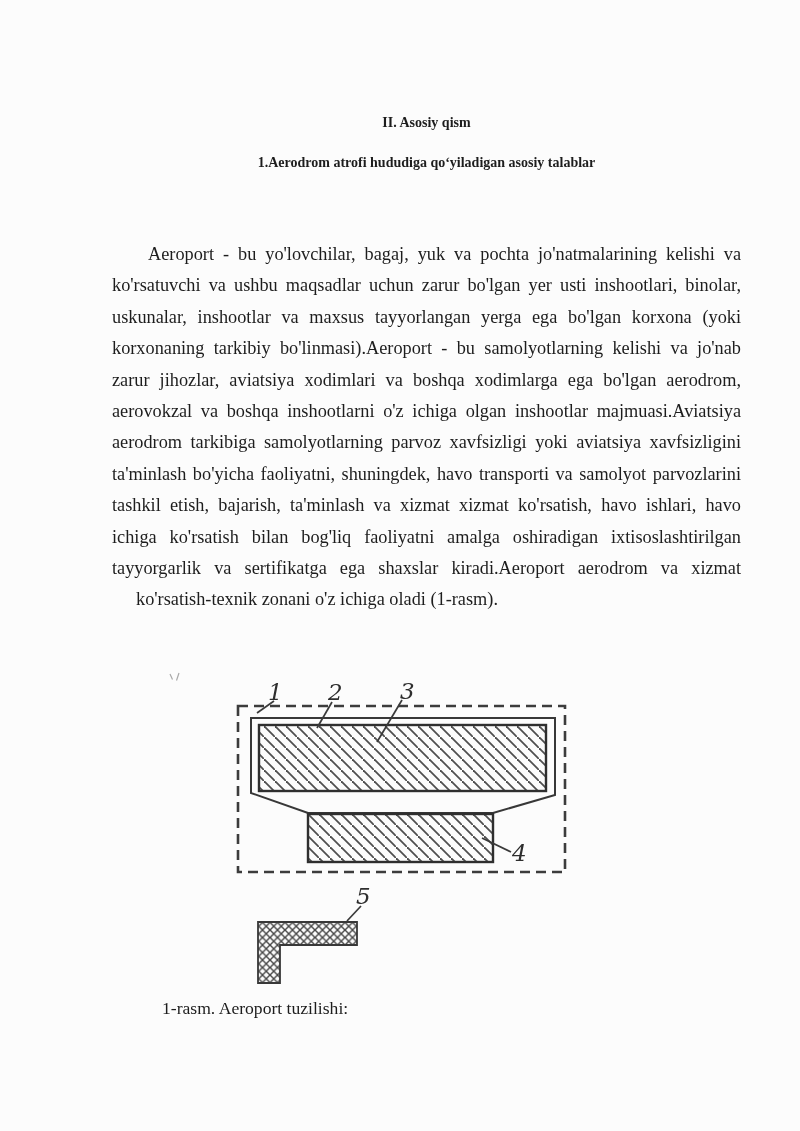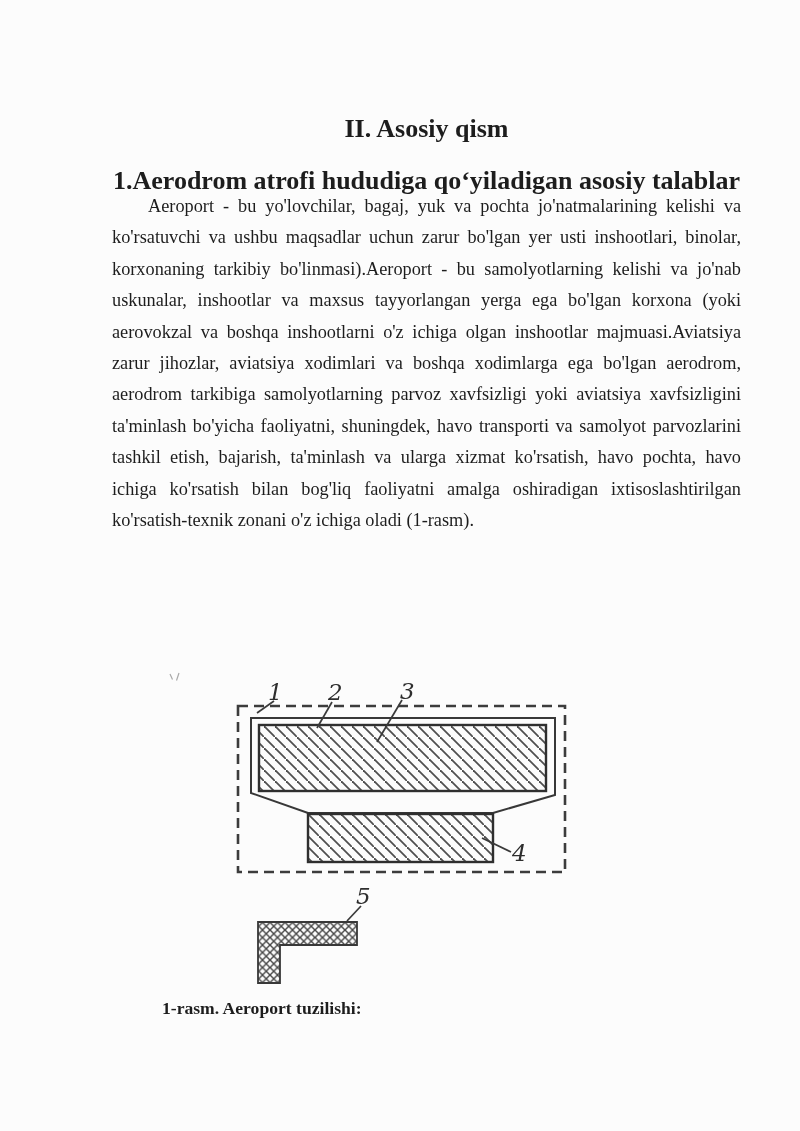--- a/index.html
+++ b/index.html
@@ -8,68 +8,68 @@
     width:800px;height:1131px;
     background:#fcfcfc;
     font-family:"Liberation Serif","DejaVu Serif",serif;
     color:#1d1d1d;
     overflow:hidden;
     margin:0 auto;
   }
   .heading{
     position:absolute;left:112px;width:629px;
     text-align:center;font-weight:bold;
-    font-size:26px;line-height:1;
+    font-size:14px;line-height:1;
     white-space:nowrap;
   }
   .title{top:116px;}
-  .subtitle{top:168px;}
+  .subtitle{top:156px;}
   .paragraph{
     position:absolute;left:112px;top:191px;width:629px;
     font-size:18.3px;
   }
   .bline{
     height:31.4px;line-height:31.4px;
     text-align:justify;text-align-last:justify;
     overflow:hidden;white-space:normal;
   }
-  .bline.first{text-indent:36px;}
-  .bline.last{text-align-last:left;}
+  .bline.first{text-indent:36px;margin-top:48px;}
+  .bline.last{text-align-last:left;margin-left:24px;}
   .figure-svg{position:absolute;left:160px;top:668px;}
   .fig-label{
     font-family:"DejaVu Serif","Liberation Serif",serif;
     font-style:italic;font-size:23px;fill:#2e2e2e;
   }
   .caption{
     position:absolute;left:162px;top:998px;
     font-size:17.6px;line-height:1.2;
     white-space:nowrap;
-    font-weight:bold;
   }
 </style>
 </head>
 <body>
 
 <div class="page">
 
   <div class="heading title">II. Asosiy qism</div>
 
   <div class="heading subtitle">1.Aerodrom atrofi hududiga qo‘yiladigan asosiy talablar</div>
 
   <div class="paragraph">
     <div class="bline first">Aeroport - bu yo'lovchilar, bagaj, yuk va pochta jo'natmalarining kelishi va</div>
     <div class="bline">ko'rsatuvchi va ushbu maqsadlar uchun zarur bo'lgan yer usti inshootlari, binolar,</div>
+    <div class="bline">uskunalar, inshootlar va maxsus tayyorlangan yerga ega bo'lgan korxona (yoki</div>
     <div class="bline">korxonaning tarkibiy bo'linmasi).Aeroport - bu samolyotlarning kelishi va jo'nab</div>
-    <div class="bline">uskunalar, inshootlar va maxsus tayyorlangan yerga ega bo'lgan korxona (yoki</div>
+    <div class="bline">zarur jihozlar, aviatsiya xodimlari va boshqa xodimlarga ega bo'lgan aerodrom,</div>
     <div class="bline">aerovokzal va boshqa inshootlarni o'z ichiga olgan inshootlar majmuasi.Aviatsiya</div>
-    <div class="bline">zarur jihozlar, aviatsiya xodimlari va boshqa xodimlarga ega bo'lgan aerodrom,</div>
     <div class="bline">aerodrom tarkibiga samolyotlarning parvoz xavfsizligi yoki aviatsiya xavfsizligini</div>
     <div class="bline">ta'minlash bo'yicha faoliyatni, shuningdek, havo transporti va samolyot parvozlarini</div>
-    <div class="bline">tashkil etish, bajarish, ta'minlash va ularga xizmat ko'rsatish, havo pochta, havo</div>
+    <div class="bline">tashkil etish, bajarish, ta'minlash va xizmat xizmat ko'rsatish, havo ishlari, havo</div>
     <div class="bline">ichiga ko'rsatish bilan bog'liq faoliyatni amalga oshiradigan ixtisoslashtirilgan</div>
+    <div class="bline">tayyorgarlik va sertifikatga ega shaxslar kiradi.Aeroport aerodrom va xizmat</div>
     <div class="bline last">ko'rsatish-texnik zonani o'z ichiga oladi (1-rasm).</div>
   </div>
 
   <svg class="figure-svg" width="430" height="332" viewBox="160 668 430 332" xmlns="http://www.w3.org/2000/svg">
     <defs>
       <pattern id="hatchBack" width="11" height="11" patternUnits="userSpaceOnUse">
         <path d="M-1,-1 L12,12" stroke="#4f4f4f" stroke-width="1.8" fill="none"></path>
       </pattern>
       <pattern id="crossHatch" width="7.5" height="7.5" patternUnits="userSpaceOnUse">
         <path d="M-1,-1 L8.5,8.5 M8.5,-1 L-1,8.5" stroke="#454545" stroke-width="1.4" fill="none"></path>

